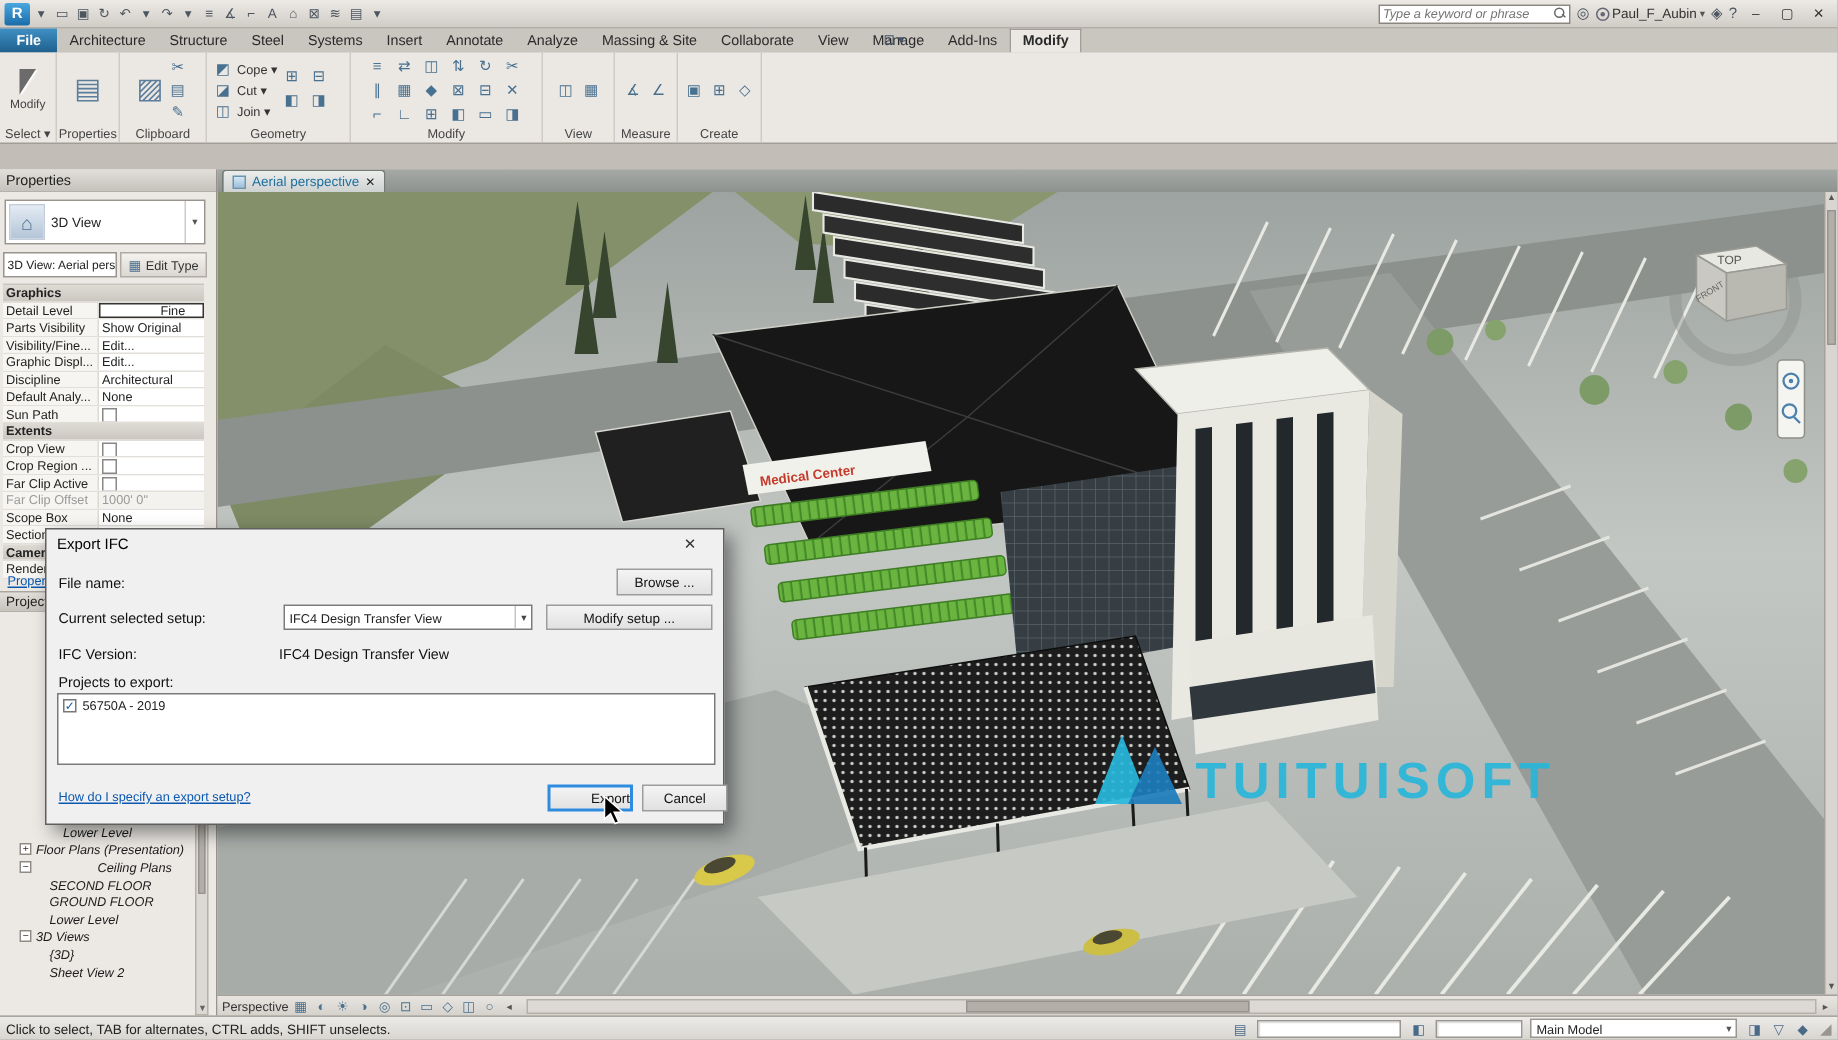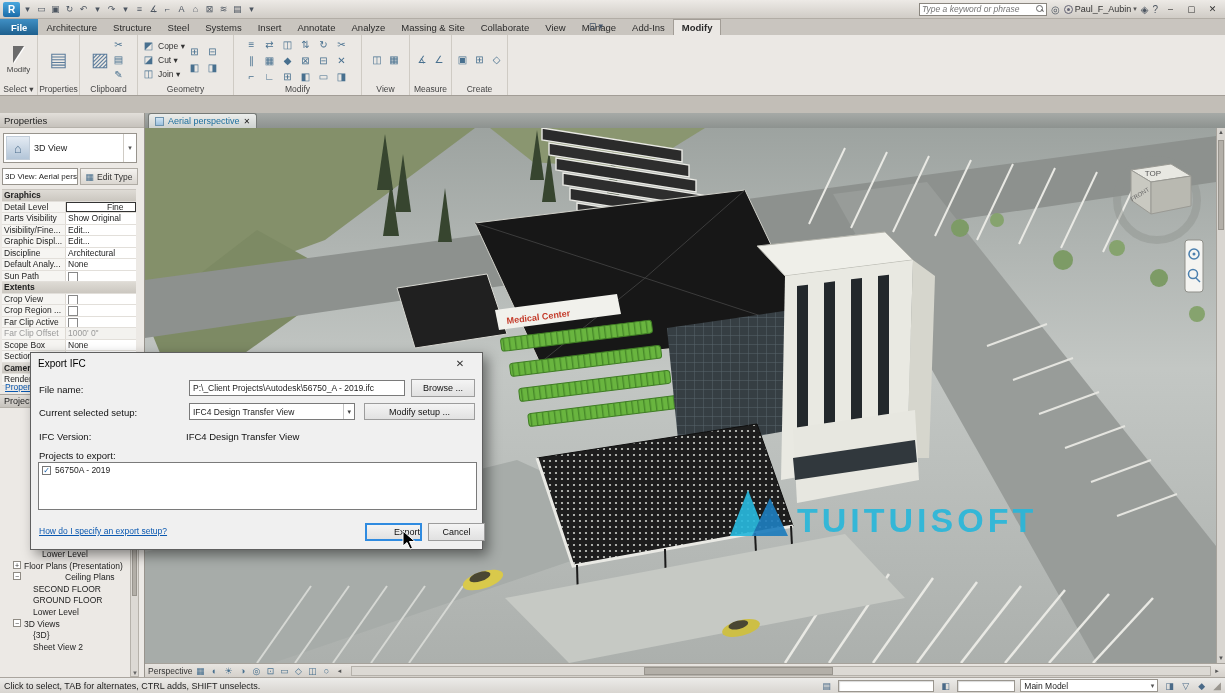--- a/index.html
+++ b/index.html
@@ -66,21 +66,21 @@
   .prop-row .pv{flex:1;padding-left:2px;overflow:hidden;white-space:nowrap;position:relative;}
   .prop-row.header{background:linear-gradient(#dedbd5,#cbc7c0);font-weight:bold;}
   .prop-row.header .pl{background:transparent;border-right:none;width:auto;flex:1;}
   .prop-row.checkbox .pv::before{content:"";display:inline-block;width:8px;height:8px;border:1px solid #888;background:#fff;margin-top:1px;}
   .prop-row.selected .pv{outline:1px solid #333;outline-offset:-1px;padding-left:41px;}
   .prop-row.disabled .pl,.prop-row.disabled .pv{color:#9a9a9a;}
   .prop-row.disabled .pv{background:#f3f2ef;}
   .help-link{position:absolute;left:5px;top:269px;font-size:8.5px;color:#0a58b0;text-decoration:underline;white-space:nowrap;}
   .pb-head{position:absolute;left:0;top:281px;width:145px;height:14px;background:linear-gradient(#e2dfda,#c6c2bc);display:flex;align-items:center;padding:0 4px;font-size:9px;color:#222;border-top:1px solid #aaa59e;border-bottom:1px solid #b5b1aa;white-space:nowrap;overflow:hidden;}
   #tree{position:absolute;left:2px;top:436px;width:128px;}
-  .tree-item{display:flex;align-items:flex-start;height:11.6px;font-size:8.5px;white-space:nowrap;overflow:hidden;color:#1c1c1c;}
+  .tree-item{display:flex;align-items:center;height:11.6px;font-size:8.5px;white-space:nowrap;overflow:hidden;color:#1c1c1c;font-style:italic;}
   .texp{width:8px;height:8px;border:1px solid #8f8b84;background:#fff;font-size:7px;line-height:7px;text-align:center;color:#333;margin-right:3px;flex:none;}
   .texp:empty{border:none;background:transparent;}
   .lp-scroll{position:absolute;left:130px;top:292px;width:9px;height:272px;background:#dcd9d4;border:1px solid #b5b1aa;font-size:6px;color:#666;text-align:center;}
   .lp-thumb{position:absolute;left:1px;right:1px;top:120px;height:70px;background:#b3afa8;border:1px solid #98948d;}
 
   
   #viewtabs{position:absolute;left:145px;top:113px;width:1080px;height:15px;background:linear-gradient(#a6aaa7,#8d928f);display:flex;align-items:flex-end;}
   .vtab{height:15px;background:linear-gradient(#eceeec,#ced2d0);border:1px solid #767a77;border-bottom:none;border-radius:3px 3px 0 0;display:flex;align-items:center;gap:4px;padding:0 6px;font-size:9px;color:#1e6f9e;margin-left:3px;}
   .vicon{width:9px;height:9px;background:linear-gradient(#d3e6f4,#9cc0dc);border:1px solid #6f93ad;flex:none;}
   .vclose{color:#222;font-size:8px;}
@@ -702,23 +702,20 @@
     <span class="grip">◢</span>
   </div>
 </div>
 
 <div id="export-dialog">
   <div class="dlg-title">
     <span>Export IFC</span>
     <span class="dlg-close">✕</span>
   </div>
   <span class="dlbl" style="left:8px;top:31px">File name:</span>
-  <div class="dfield" style="left:158px;top:27px;width:216px;height:16px">
-    <span>P:\_Client Projects\Autodesk\56750_A - 2019.ifc</span>
-  </div>
   <div class="dbtn" style="left:380px;top:26px;width:64px;height:18px">
     <span>Browse ...</span>
   </div>
   <span class="dlbl" style="left:8px;top:54px">Current selected setup:</span>
   <div class="dfield" style="left:158px;top:50px;width:166px;height:17px">
     <span>IFC4 Design Transfer View</span>
     <span class="dcombo-dd">▾</span>
   </div>
   <div class="dbtn" style="left:333px;top:50px;width:111px;height:17px">
     <span>Modify setup ...</span>

